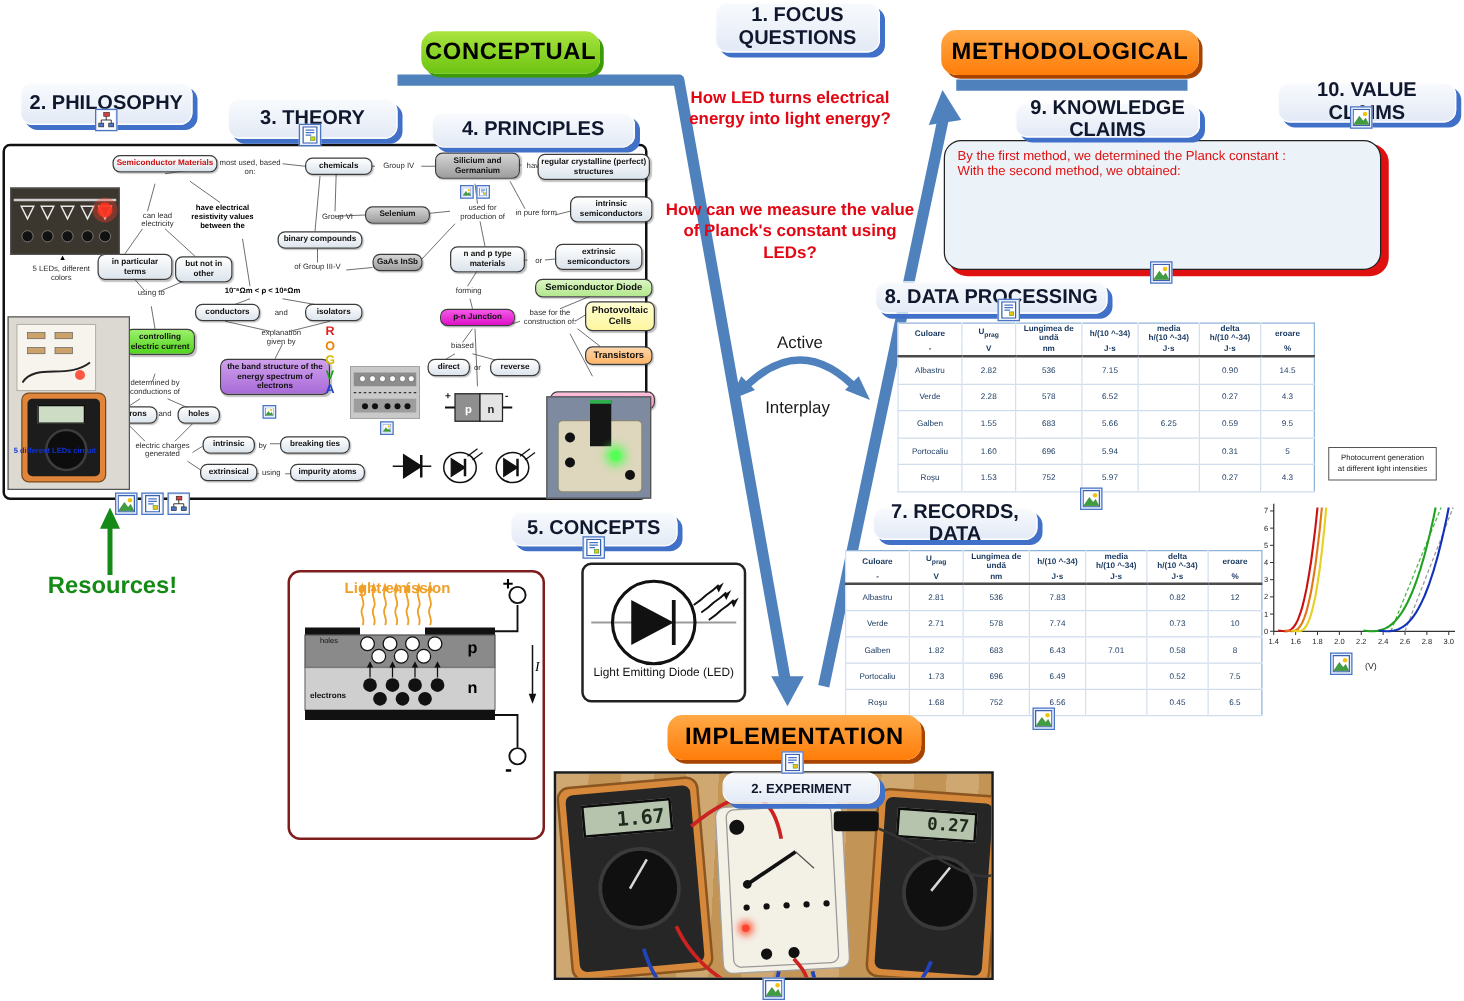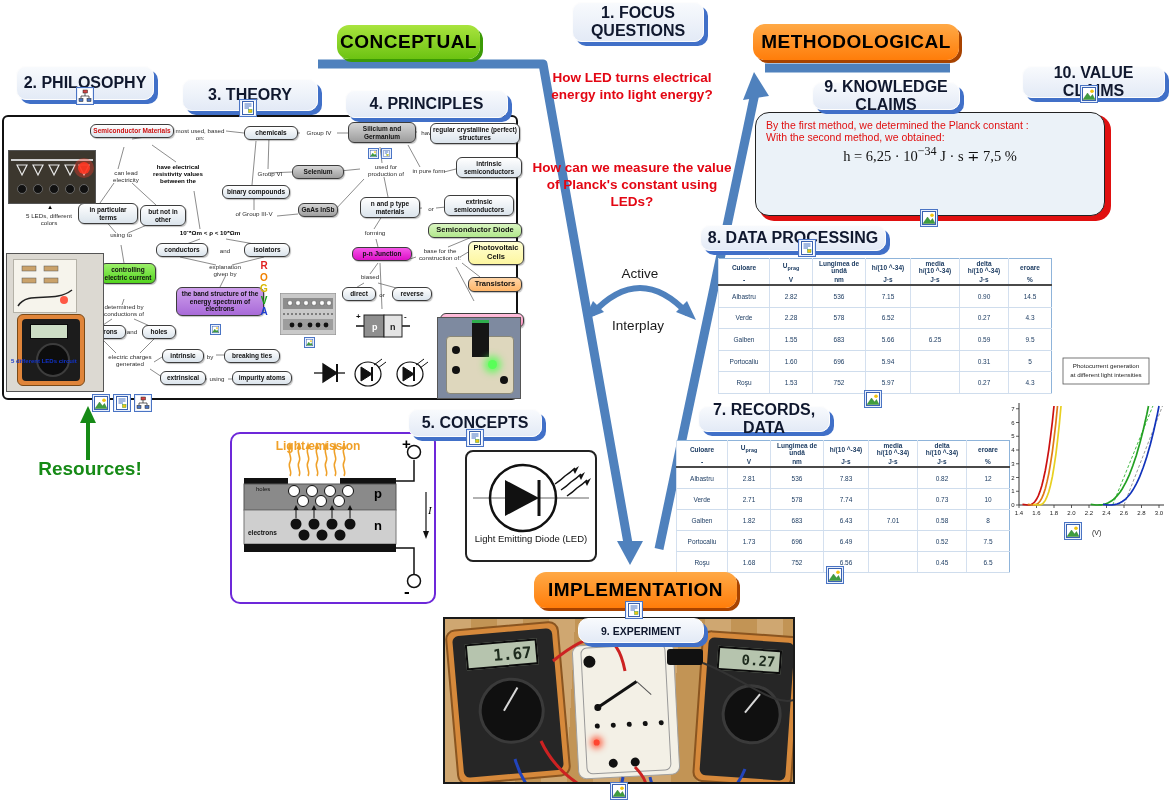--- a/index.html
+++ b/index.html
@@ -86,22 +86,22 @@
           border:1px solid #8fb4da;table-layout:fixed;}
   .dtable th,.dtable td{border-left:1px solid #d4e0ef;font-size:6.5px;text-align:center;
           vertical-align:middle;padding:1px;}
   .dtable th{font-weight:bold;}
   .dtable tr.units th{border-bottom:2px solid #4a4a4a;}
   .dtable tbody td{border-bottom:1px solid #cfdded;height:18px;}
   #table-processing{left:718px;top:258px;width:312px;height:136px;}
   #table-records{left:676px;top:440px;width:315px;height:130px;}
 
   
-  #concepts-box{position:absolute;z-index:3;left:230px;top:432px;width:206px;height:172px;
-        border:2px solid #6d28d9;border-radius:10px;background:#fff;box-sizing:border-box;}
+  #concepts-box{position:absolute;z-index:3;left:230px;top:456px;width:206px;height:216px;
+        border:2px solid #7f1d1d;border-radius:10px;background:#fff;box-sizing:border-box;}
   .cd-lbl{position:absolute;z-index:2;}
   #cd-title{left:0;right:30px;top:5px;text-align:center;color:#f0a028;font-weight:bold;font-size:12px;}
   #cd-p{left:142px;top:52px;font-weight:bold;font-size:13px;color:#000;}
   #cd-n{left:142px;top:84px;font-weight:bold;font-size:13px;color:#000;}
   #cd-holes{left:24px;top:52px;font-size:6px;color:#111;}
   #cd-electrons{left:16px;top:95px;font-size:6.5px;color:#111;font-weight:bold;}
   #cd-plus{left:170px;top:1px;font-size:15px;font-weight:bold;}
   #cd-minus{left:172px;top:148px;font-size:17px;font-weight:bold;}
   #cd-I{left:196px;top:70px;font-size:11px;font-family:"Liberation Serif",serif;font-style:italic;}
   #led-box{position:absolute;z-index:3;left:465px;top:450px;width:132px;height:112px;
@@ -180,21 +180,21 @@
 <div class="pill" style="left:182px;top:79px;width:136px;height:32px">
     <span>3. THEORY</span>
   </div>
 <div class="pill" style="left:345px;top:90px;width:163px;height:28px">
     <span>4. PRINCIPLES</span>
   </div>
 <div class="pill" style="left:408px;top:409px;width:134px;height:28px">
     <span>5. CONCEPTS</span>
   </div>
 <div class="pill" style="left:578px;top:618px;width:126px;height:25px;z-index:6;font-size:10.5px">
-    <span>9. EXPERIMENT</span>
+    <span>2. EXPERIMENT</span>
   </div>
 <div class="pill" style="left:698px;top:406px;width:132px;height:26px">
     <span>7. RECORDS, DATA</span>
   </div>
 <div class="pill" style="left:700px;top:225px;width:186px;height:26px">
     <span>8. DATA PROCESSING</span>
   </div>
 <div class="pill" style="left:812px;top:82px;width:148px;height:28px">
     <span>9. KNOWLEDGE CLAIMS</span>
   </div>
@@ -536,21 +536,20 @@
   </span>
 <span class="ico" style="left:610px;top:782px">
     <svg>
       <use href="#ic-img"></use>
     </svg>
   </span>
 
 <div class="kbox">
   <div class="kred">By the first method, we determined the Planck constant :</div>
   <div class="kred">With the second method, we obtained:</div>
-  <div class="kformula"><span>h = 6,25 · 10</span><sup>−34</sup><span> J · s ∓ 7,5 %</span></div>
 </div>
 
 <table class="dtable" id="table-processing">
     <thead>
       <tr>
         <th style="width: 48px;">Culoare</th>
         <th style="width: 40px;">U<sub>prag</sub></th>
         <th style="width: 50px;">Lungimea de undă</th>
         <th style="width: 42px;">h/(10 ^-34)</th>
         <th style="width: 46px;">media<br>h/(10 ^-34)</th>

